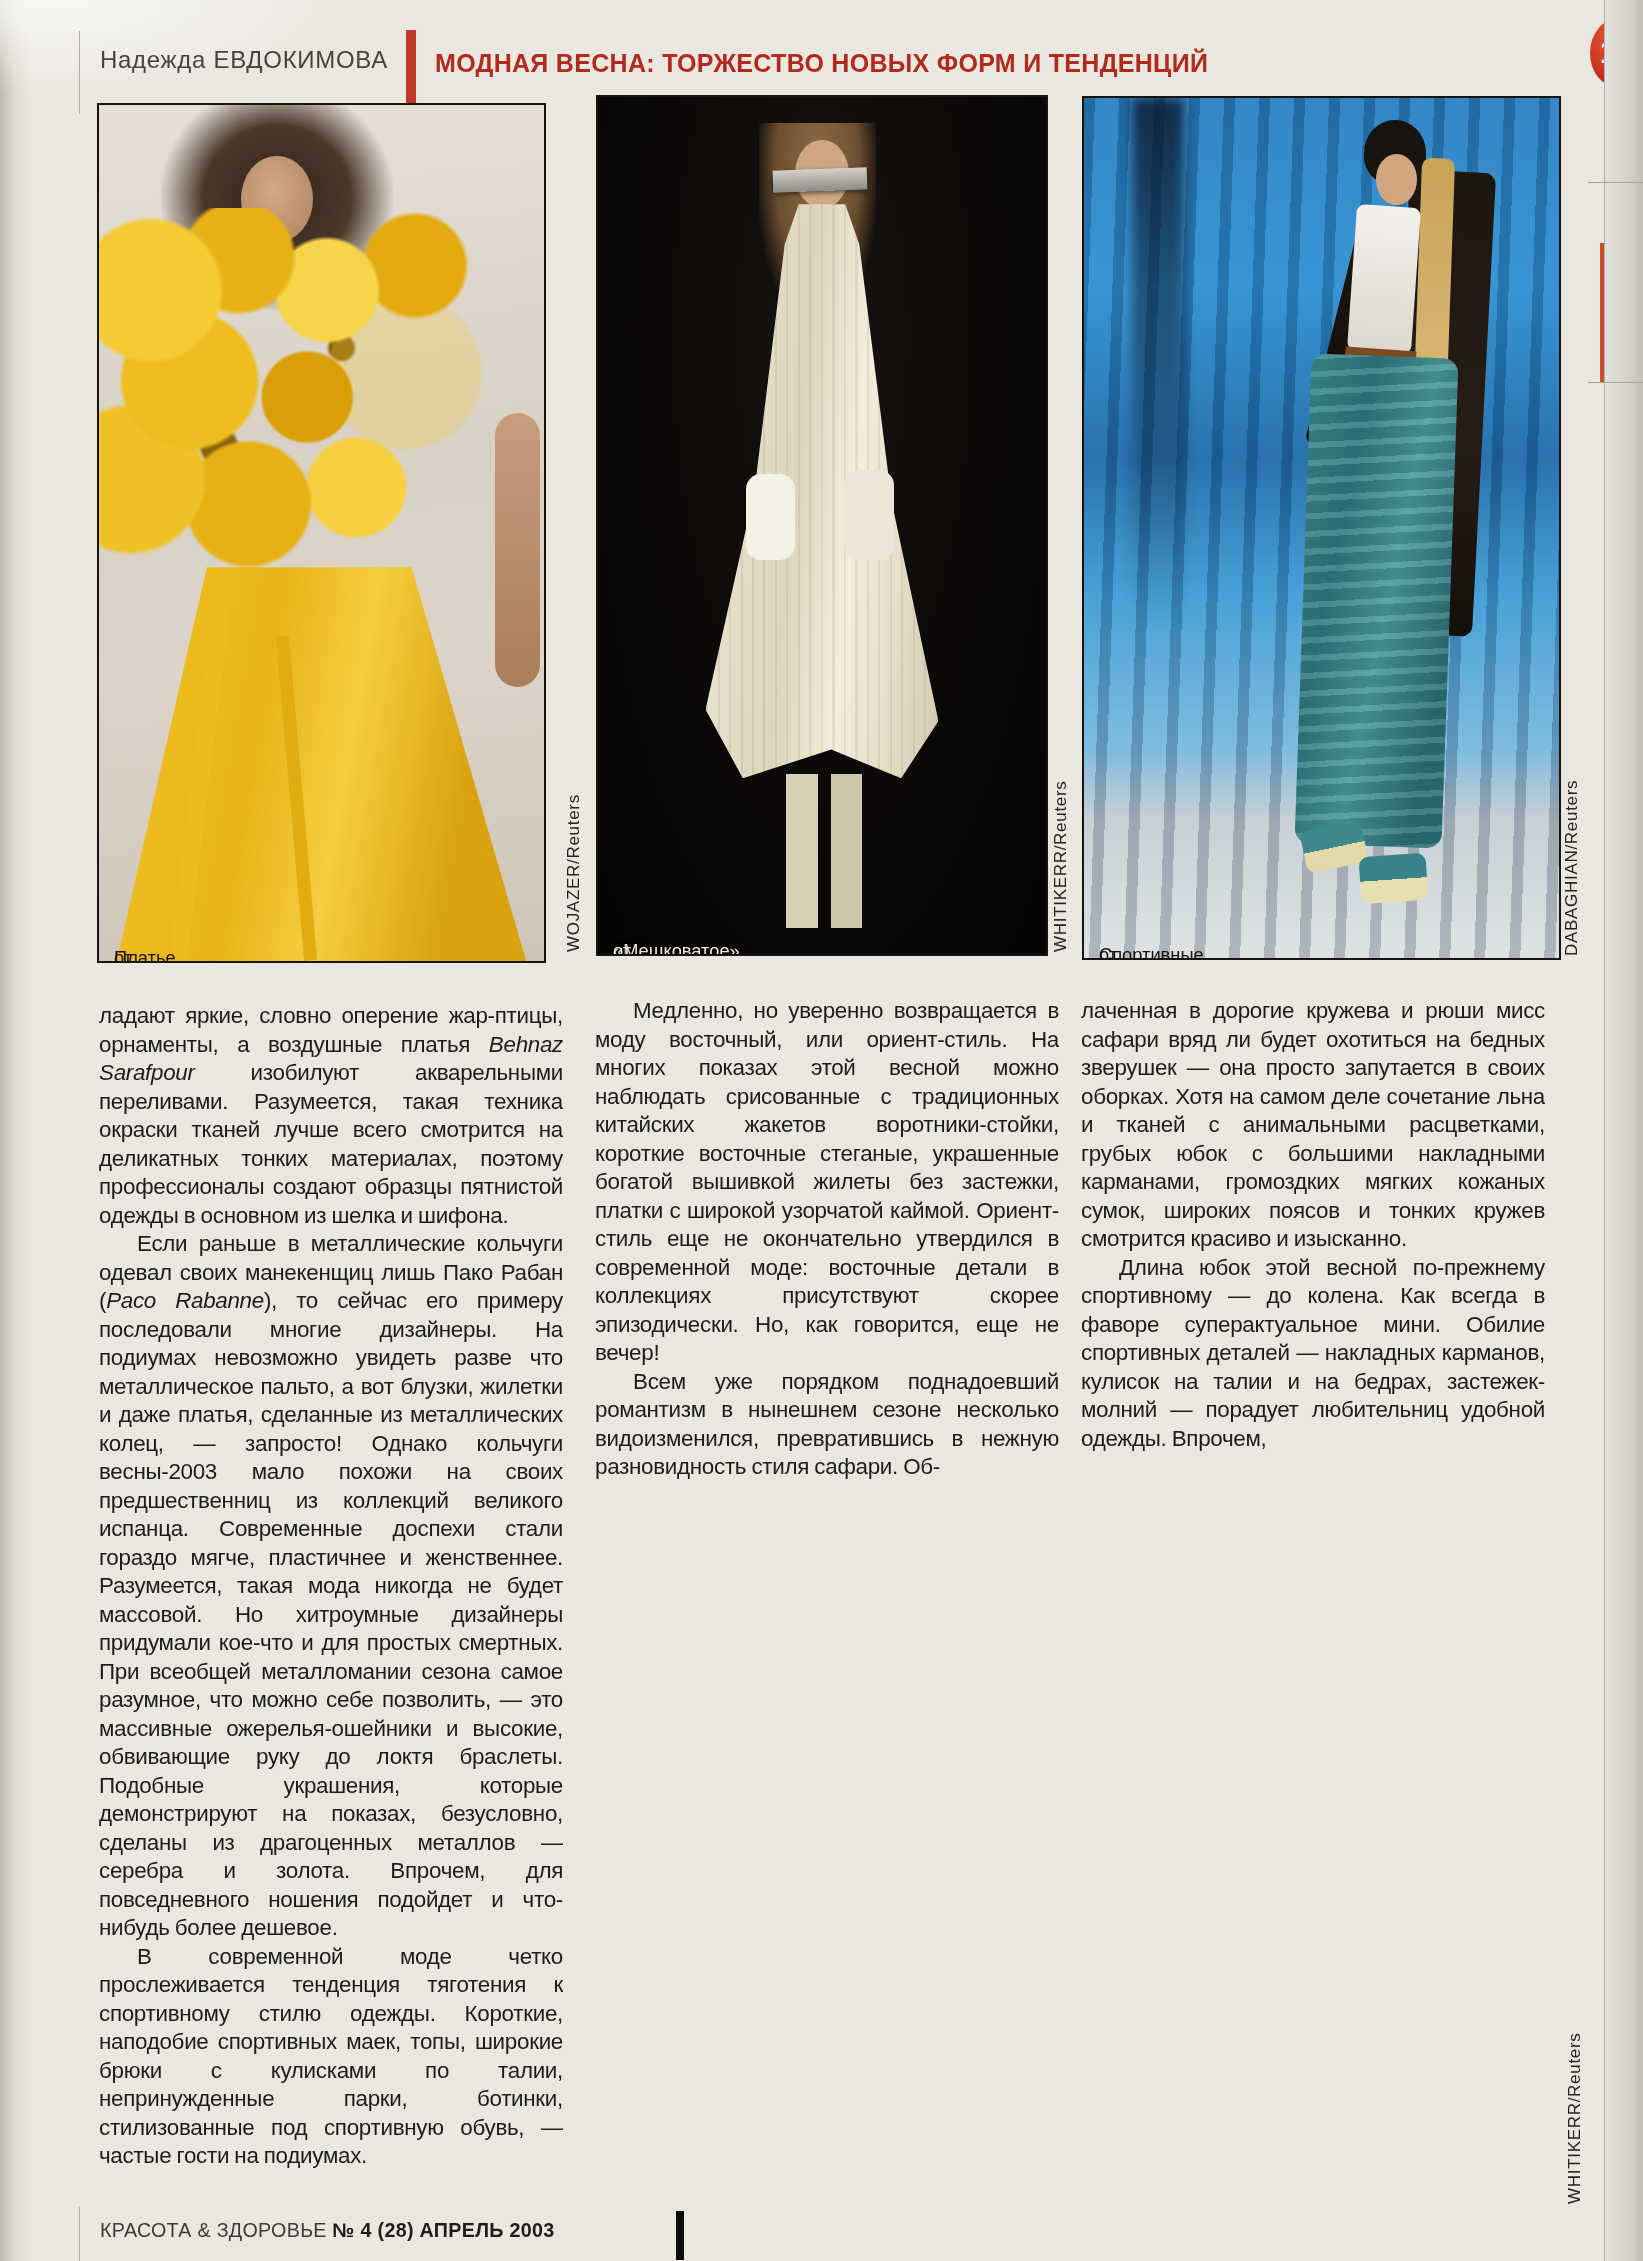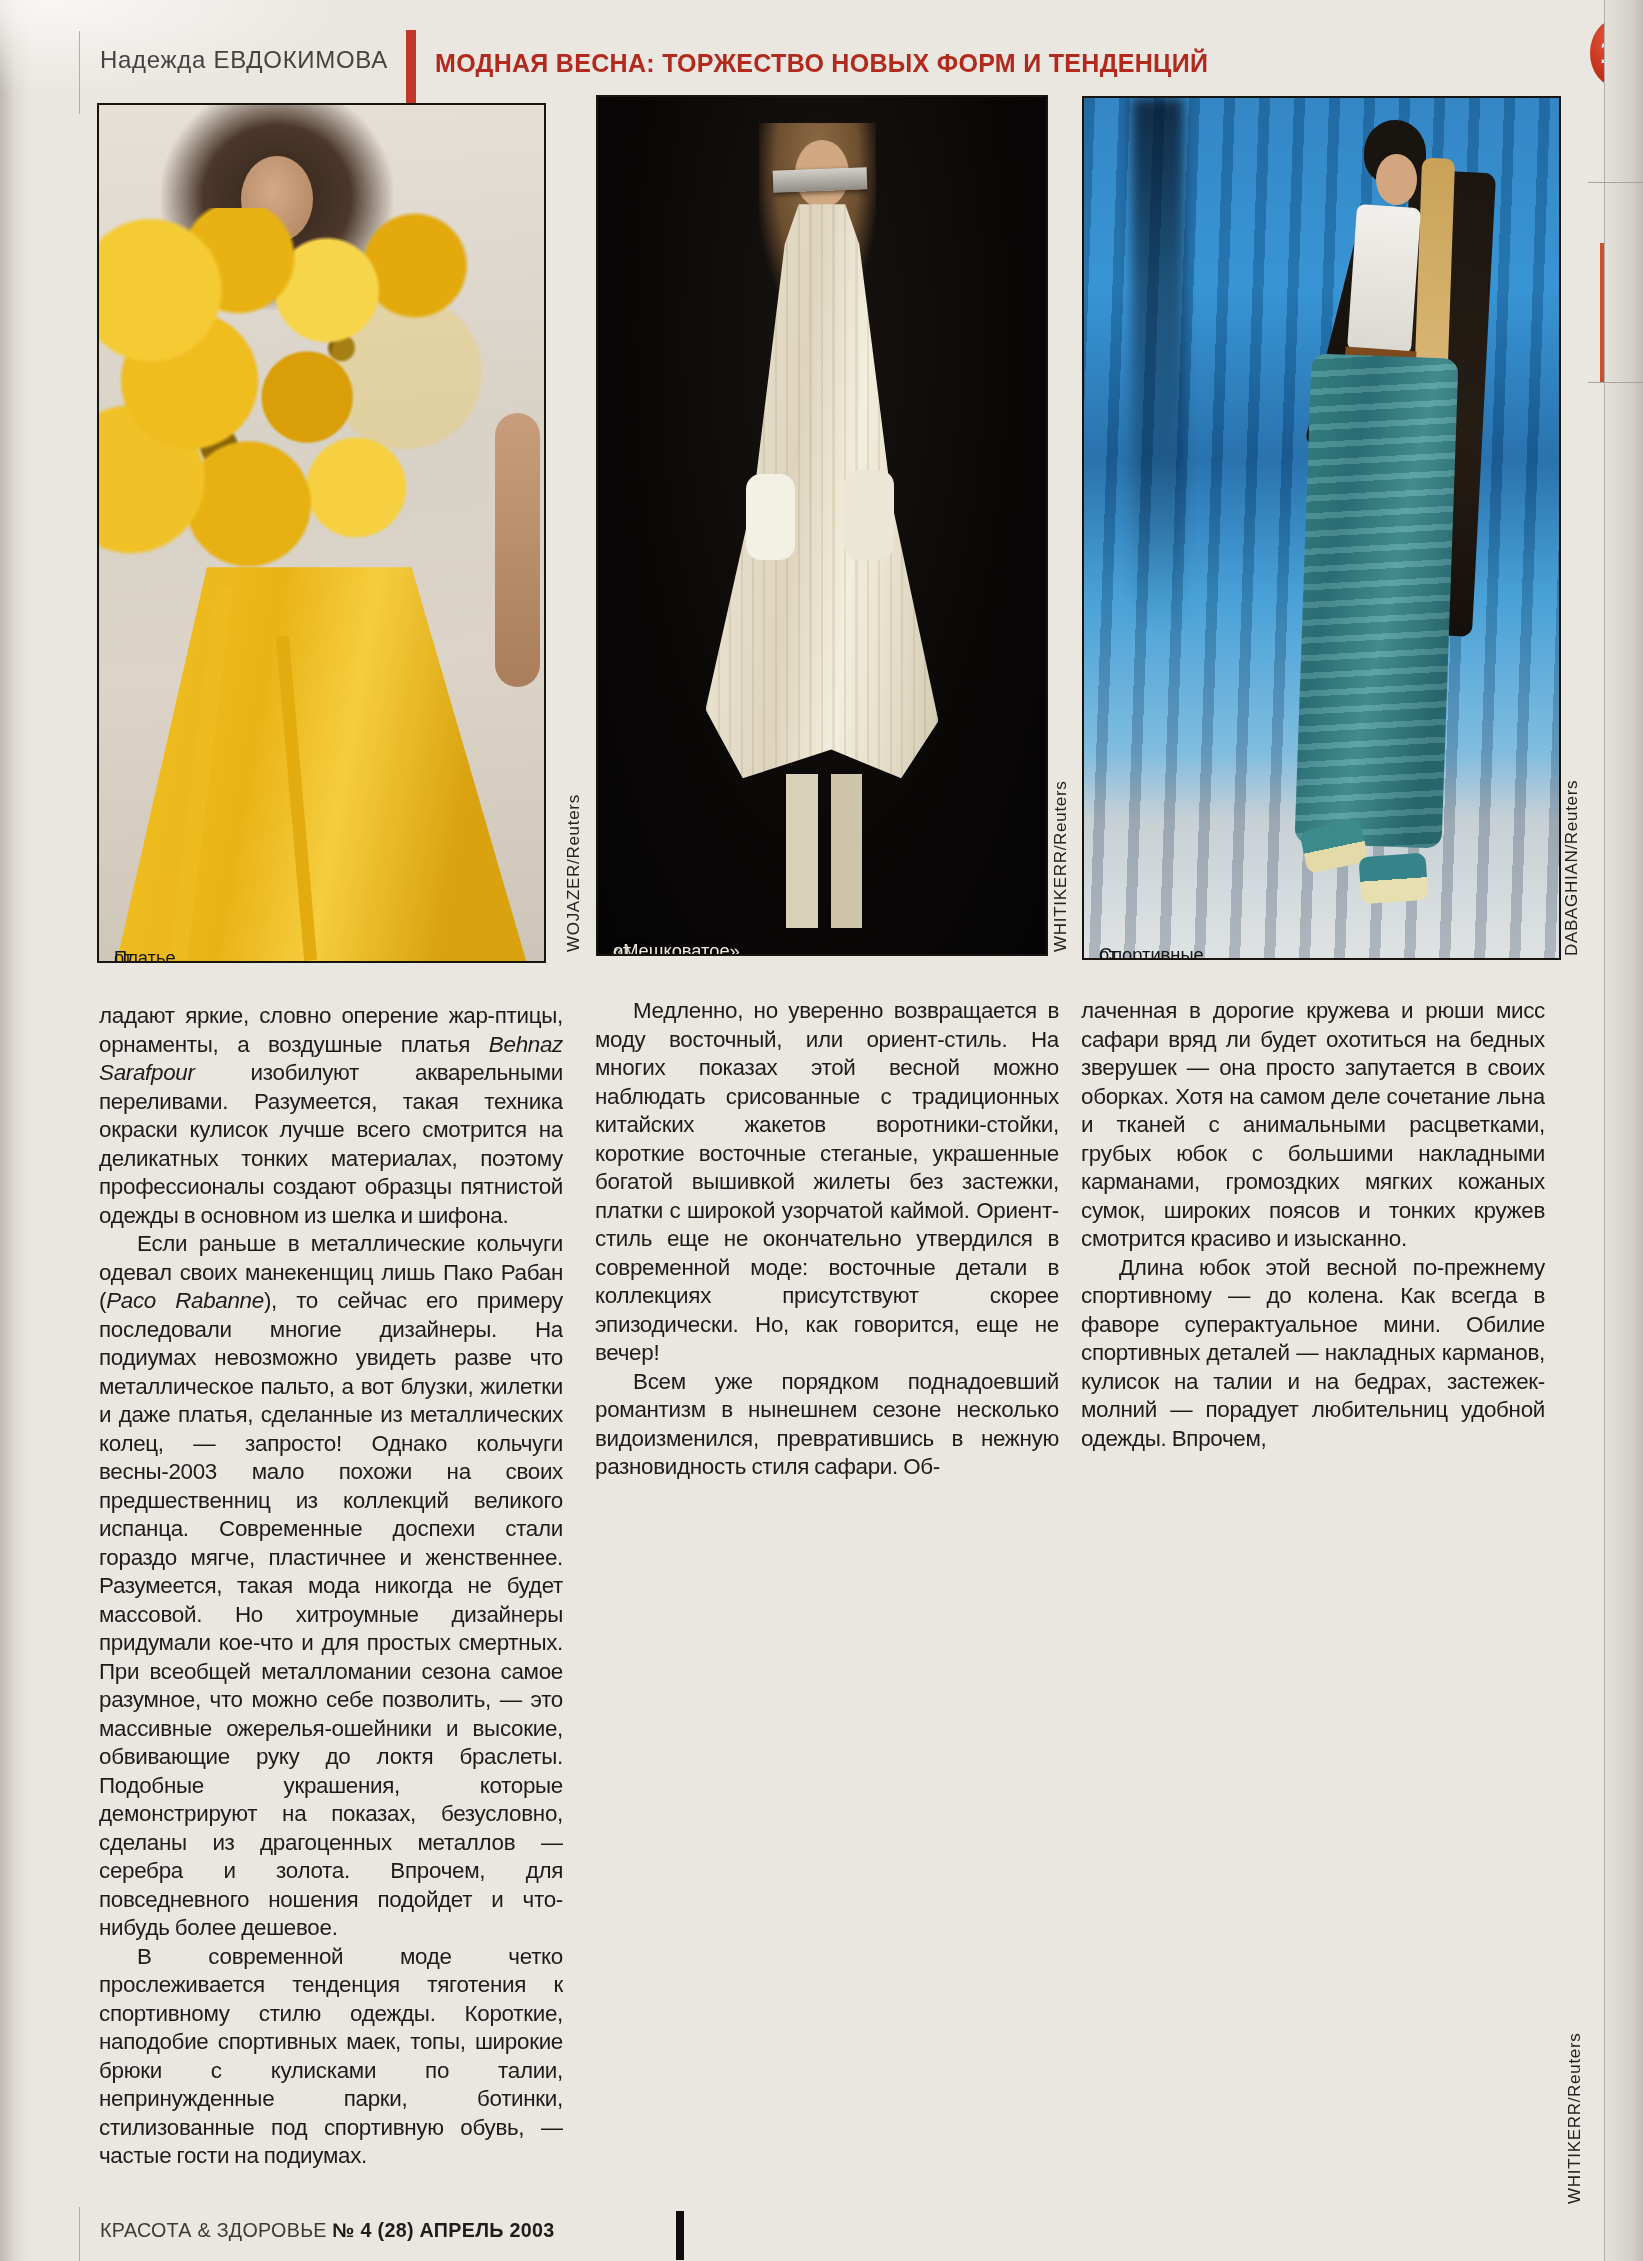--- a/index.html
+++ b/index.html
@@ -230,21 +230,21 @@
       <div>Спортивные джинсы</div>
       <div>от MARITHE AND FRANCOIS GIRBAUD</div>
     </div>
   </div>
 
   <div class="vcred" style="left:564px;top:761px;height:191px;">WOJAZER/Reuters</div>
   <div class="vcred" style="left:1051px;top:758px;height:194px;">WHITIKERR/Reuters</div>
   <div class="vcred" style="left:1562px;top:755px;height:201px;">DABAGHIAN/Reuters</div>
 
   <div class="col col1">
-      <p><span>ладают яркие, словно оперение жар-птицы, орнаменты, а воздушные платья </span><span class="it">Behnaz Sarafpour</span><span> изобилуют акварельными переливами. Разумеется, такая техника окраски кулисок лучше всего смотрится на деликатных тонких материалах, поэтому профессионалы создают образцы пятнистой одежды в основном из шелка и шифона.</span></p>
+      <p><span>ладают яркие, словно оперение жар-птицы, орнаменты, а воздушные платья </span><span class="it">Behnaz Sarafpour</span><span> изобилуют акварельными переливами. Разумеется, такая техника окраски тканей лучше всего смотрится на деликатных тонких материалах, поэтому профессионалы создают образцы пятнистой одежды в основном из шелка и шифона.</span></p>
       <p class="ind"><span>Если раньше в металлические кольчуги одевал своих манекенщиц лишь Пако Рабан (</span><span class="it">Paco Rabanne</span><span>), то сейчас его примеру последовали многие дизайнеры. На подиумах невозможно увидеть разве что металлическое пальто, а вот блузки, жилетки и даже платья, сделанные из металлических колец, — запросто! Однако кольчуги весны-2003 мало похожи на своих предшественниц из коллекций великого испанца. Современные доспехи стали гораздо мягче, пластичнее и женственнее. Разумеется, такая мода никогда не будет массовой. Но хитроумные дизайнеры придумали кое-что и для простых смертных. При всеобщей металломании сезона самое разумное, что можно себе позволить, — это массивные ожерелья-ошейники и высокие, обвивающие руку до локтя браслеты. Подобные украшения, которые демонстрируют на показах, безусловно, сделаны из драгоценных металлов — серебра и золота. Впрочем, для повседневного ношения подойдет и что-нибудь более дешевое.</span></p>
       <p class="ind"><span>В современной моде четко прослеживается тенденция тяготения к спортивному стилю одежды. Короткие, наподобие спортивных маек, топы, широкие брюки с кулисками по талии, непринужденные парки, ботинки, стилизованные под спортивную обувь, — частые гости на подиумах.</span></p>
     </div>
   <div class="col col2">
       <p class="ind"><span>Медленно, но уверенно возвращается в моду восточный, или ориент-стиль. На многих показах этой весной можно наблюдать срисованные с традиционных китайских жакетов воротники-стойки, короткие восточные стеганые, украшенные богатой вышивкой жилеты без застежки, платки с широкой узорчатой каймой. Ориент-стиль еще не окончательно утвердился в современной моде: восточные детали в коллекциях присутствуют скорее эпизодически. Но, как говорится, еще не вечер!</span></p>
       <p class="ind"><span>Всем уже порядком поднадоевший романтизм в нынешнем сезоне несколько видоизменился, превратившись в нежную разновидность стиля сафари. Об-</span></p>
     </div>
   <div class="col col3">
       <p><span>лаченная в дорогие кружева и рюши мисс сафари вряд ли будет охотиться на бедных зверушек — она просто запутается в своих оборках. Хотя на самом деле сочетание льна и тканей с анимальными расцветками, грубых юбок с большими накладными карманами, громоздких мягких кожаных сумок, широких поясов и тонких кружев смотрится красиво и изысканно.</span></p>
       <p class="ind"><span>Длина юбок этой весной по-прежнему спортивному — до колена. Как всегда в фаворе суперактуальное мини. Обилие спортивных деталей — накладных карманов, кулисок на талии и на бедрах, застежек-молний — порадует любительниц удобной одежды. Впрочем,</span></p>

